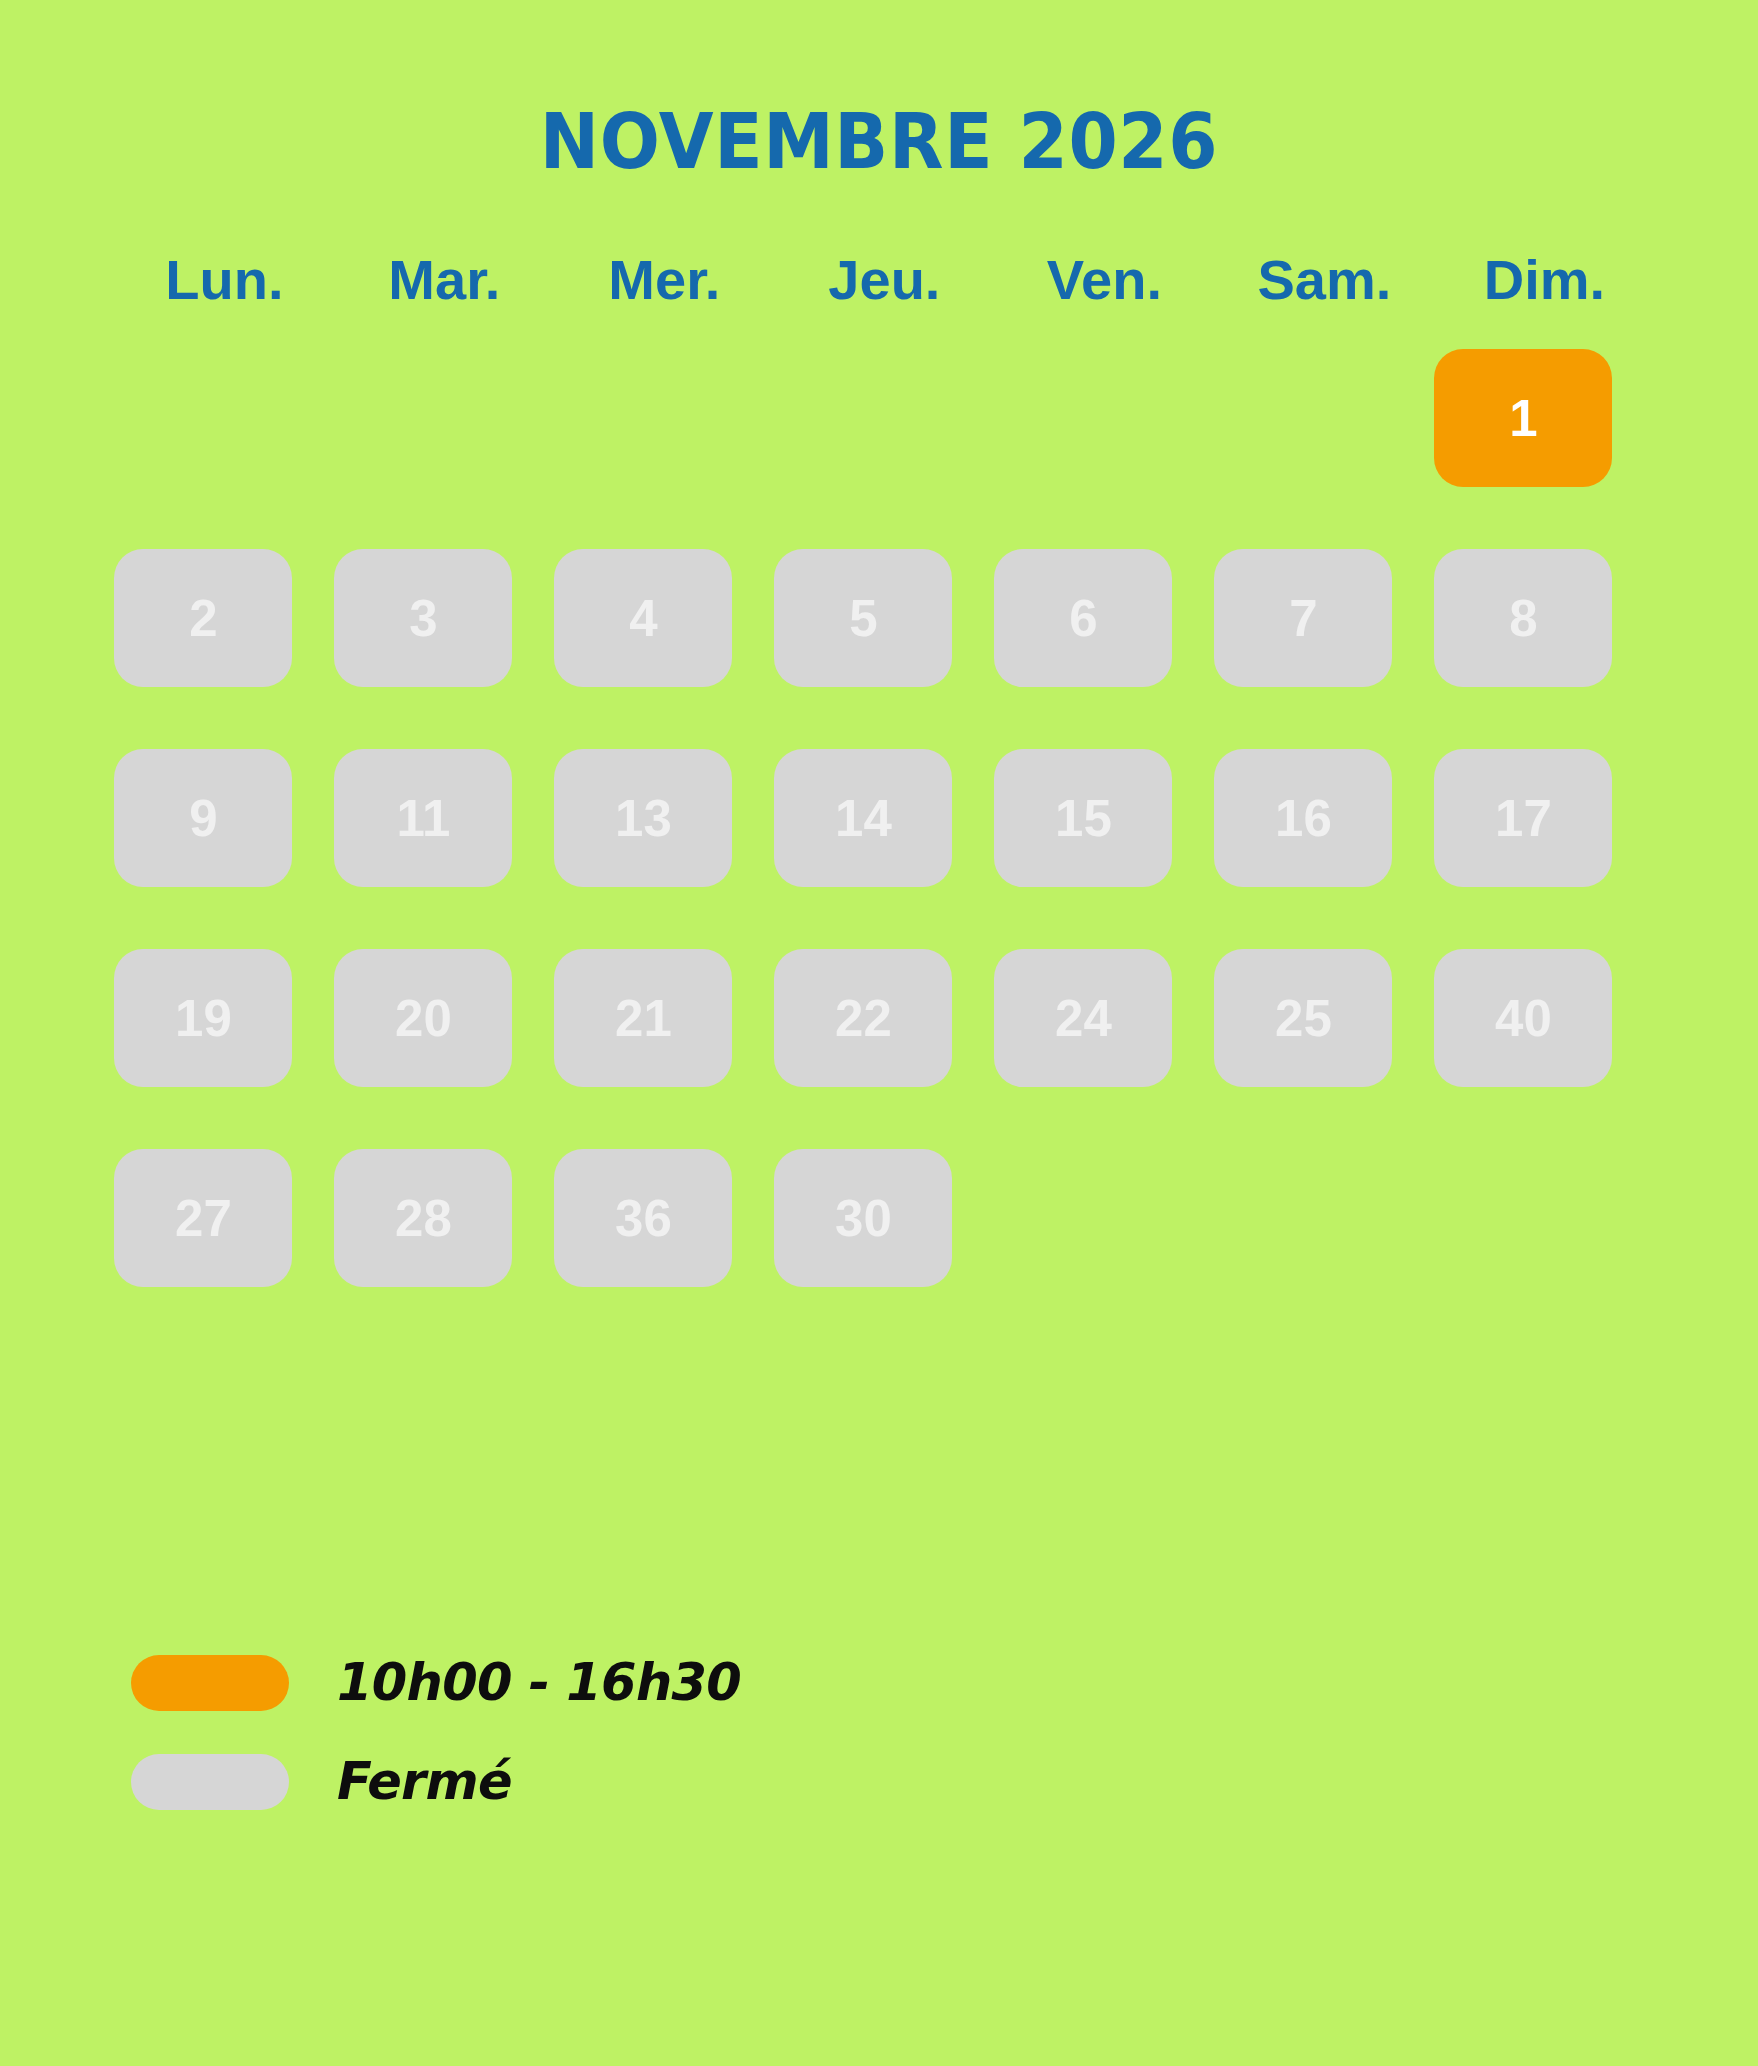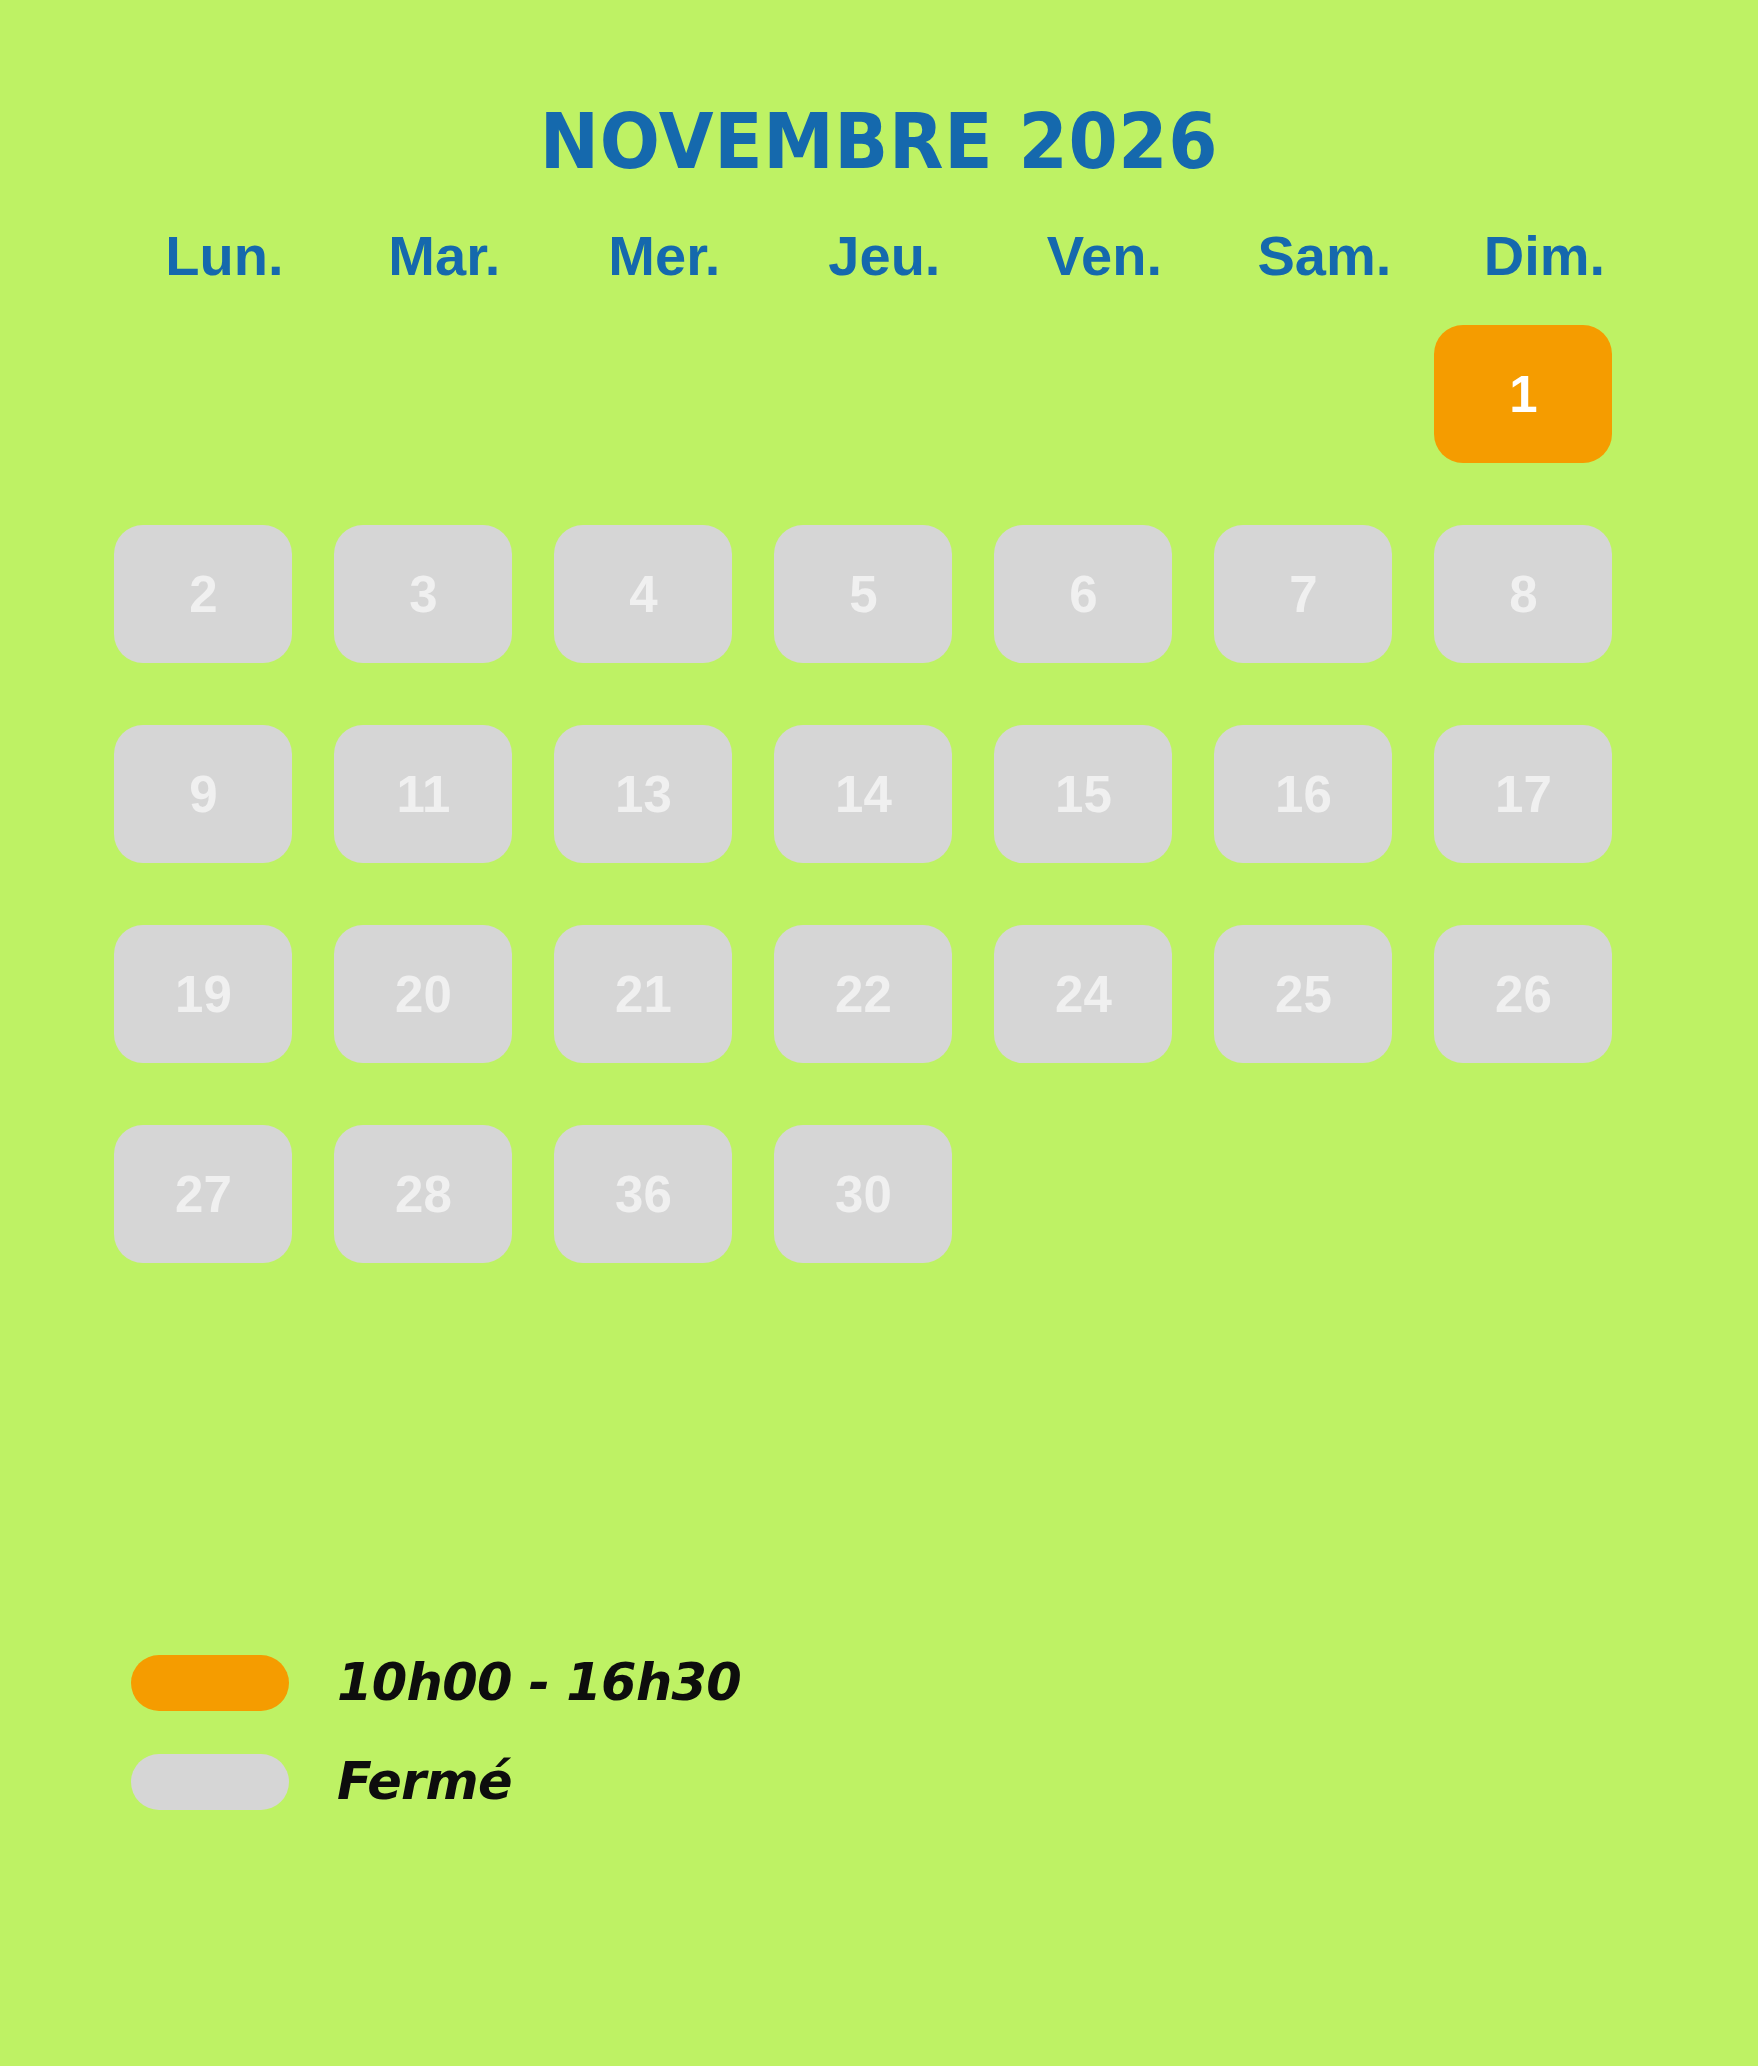--- a/index.html
+++ b/index.html
@@ -31,21 +31,21 @@
     font-size: 77px;
     letter-spacing: 0.7px;
     margin-top: 103px;
     line-height: 1.0;
     transform: scaleX(0.92);
   }
   .weekdays {
     display: grid;
     grid-template-columns: repeat(7, 220px);
     width: 1543px;
-    margin: 48px auto 0 auto;
+    margin: 72px auto 0 auto;
     padding-left: 6.9px;
   }
   .weekday {
     text-align: center;
     color: #1569ad;
     font-weight: 700;
     font-size: 56px;
     line-height: 1.0;
     font-family: "Liberation Sans", sans-serif;
   }
@@ -200,21 +200,21 @@
         <div class="cell">
           <div class="day closed">22</div>
         </div>
         <div class="cell">
           <div class="day closed">24</div>
         </div>
         <div class="cell">
           <div class="day closed">25</div>
         </div>
         <div class="cell">
-          <div class="day closed">26</div>
+          <div class="day closed">40</div>
         </div>
         <div class="cell">
           <div class="day closed">27</div>
         </div>
         <div class="cell">
           <div class="day closed">28</div>
         </div>
         <div class="cell">
           <div class="day closed">36</div>
         </div>

